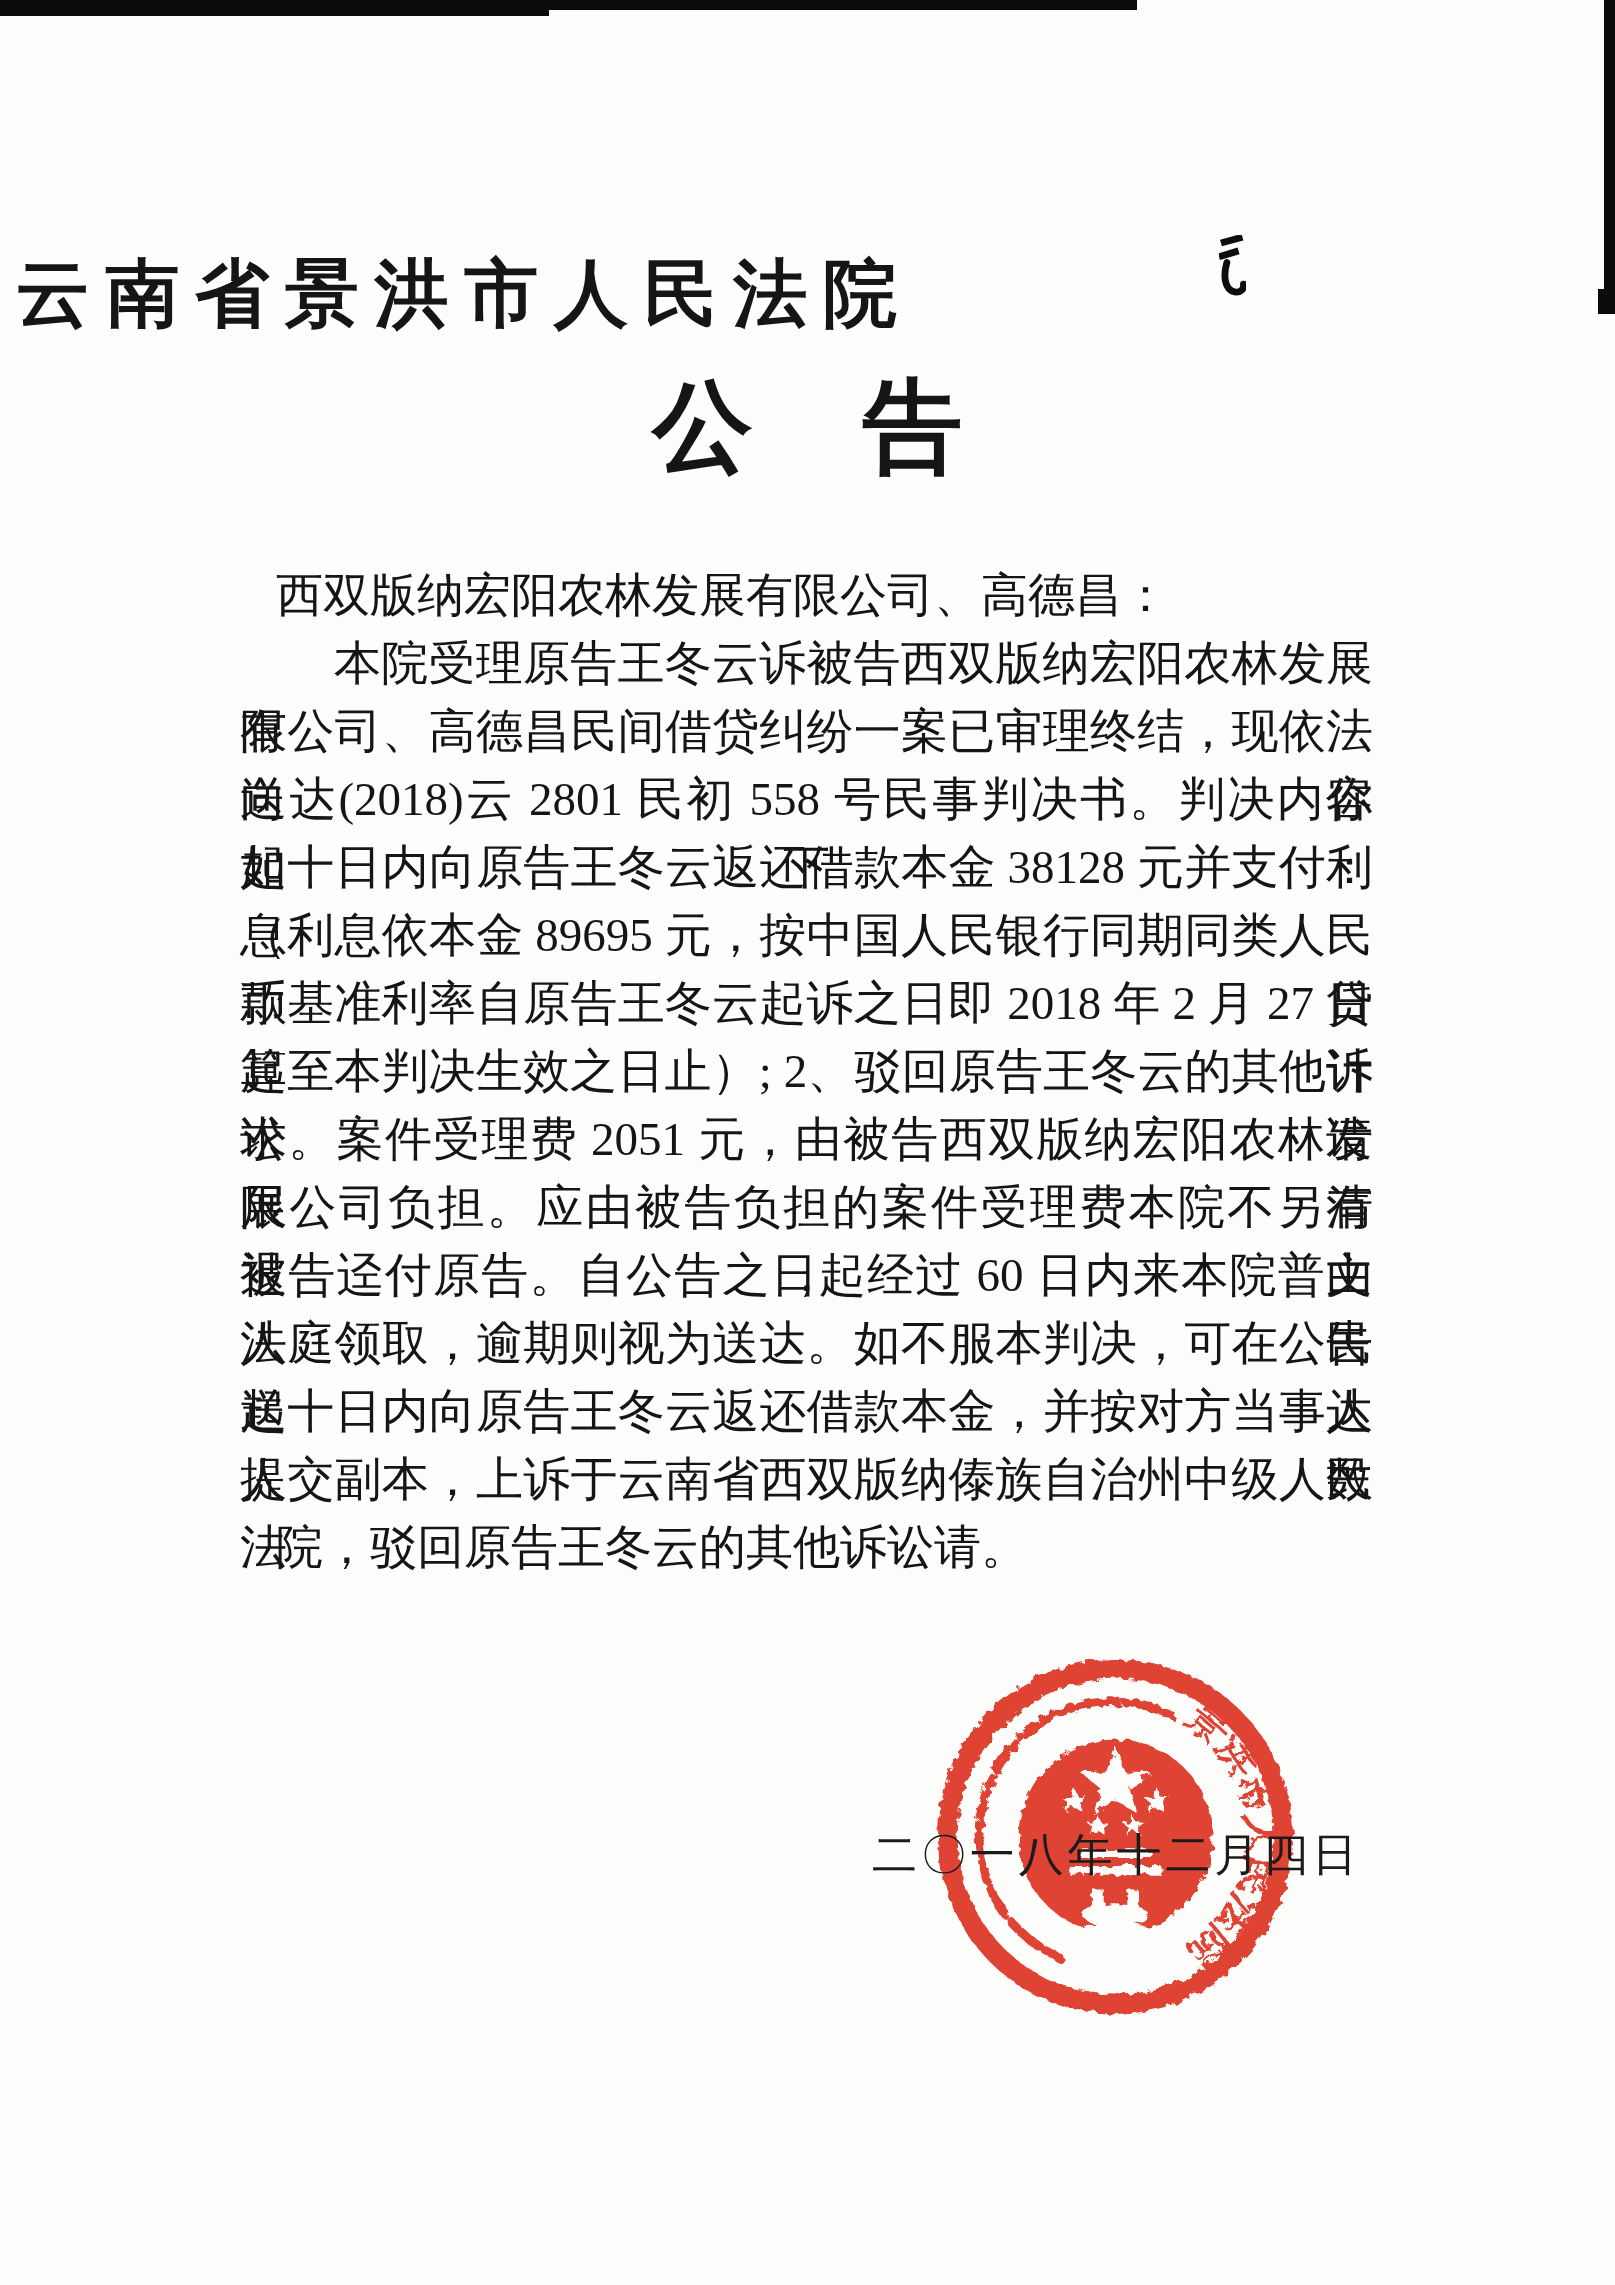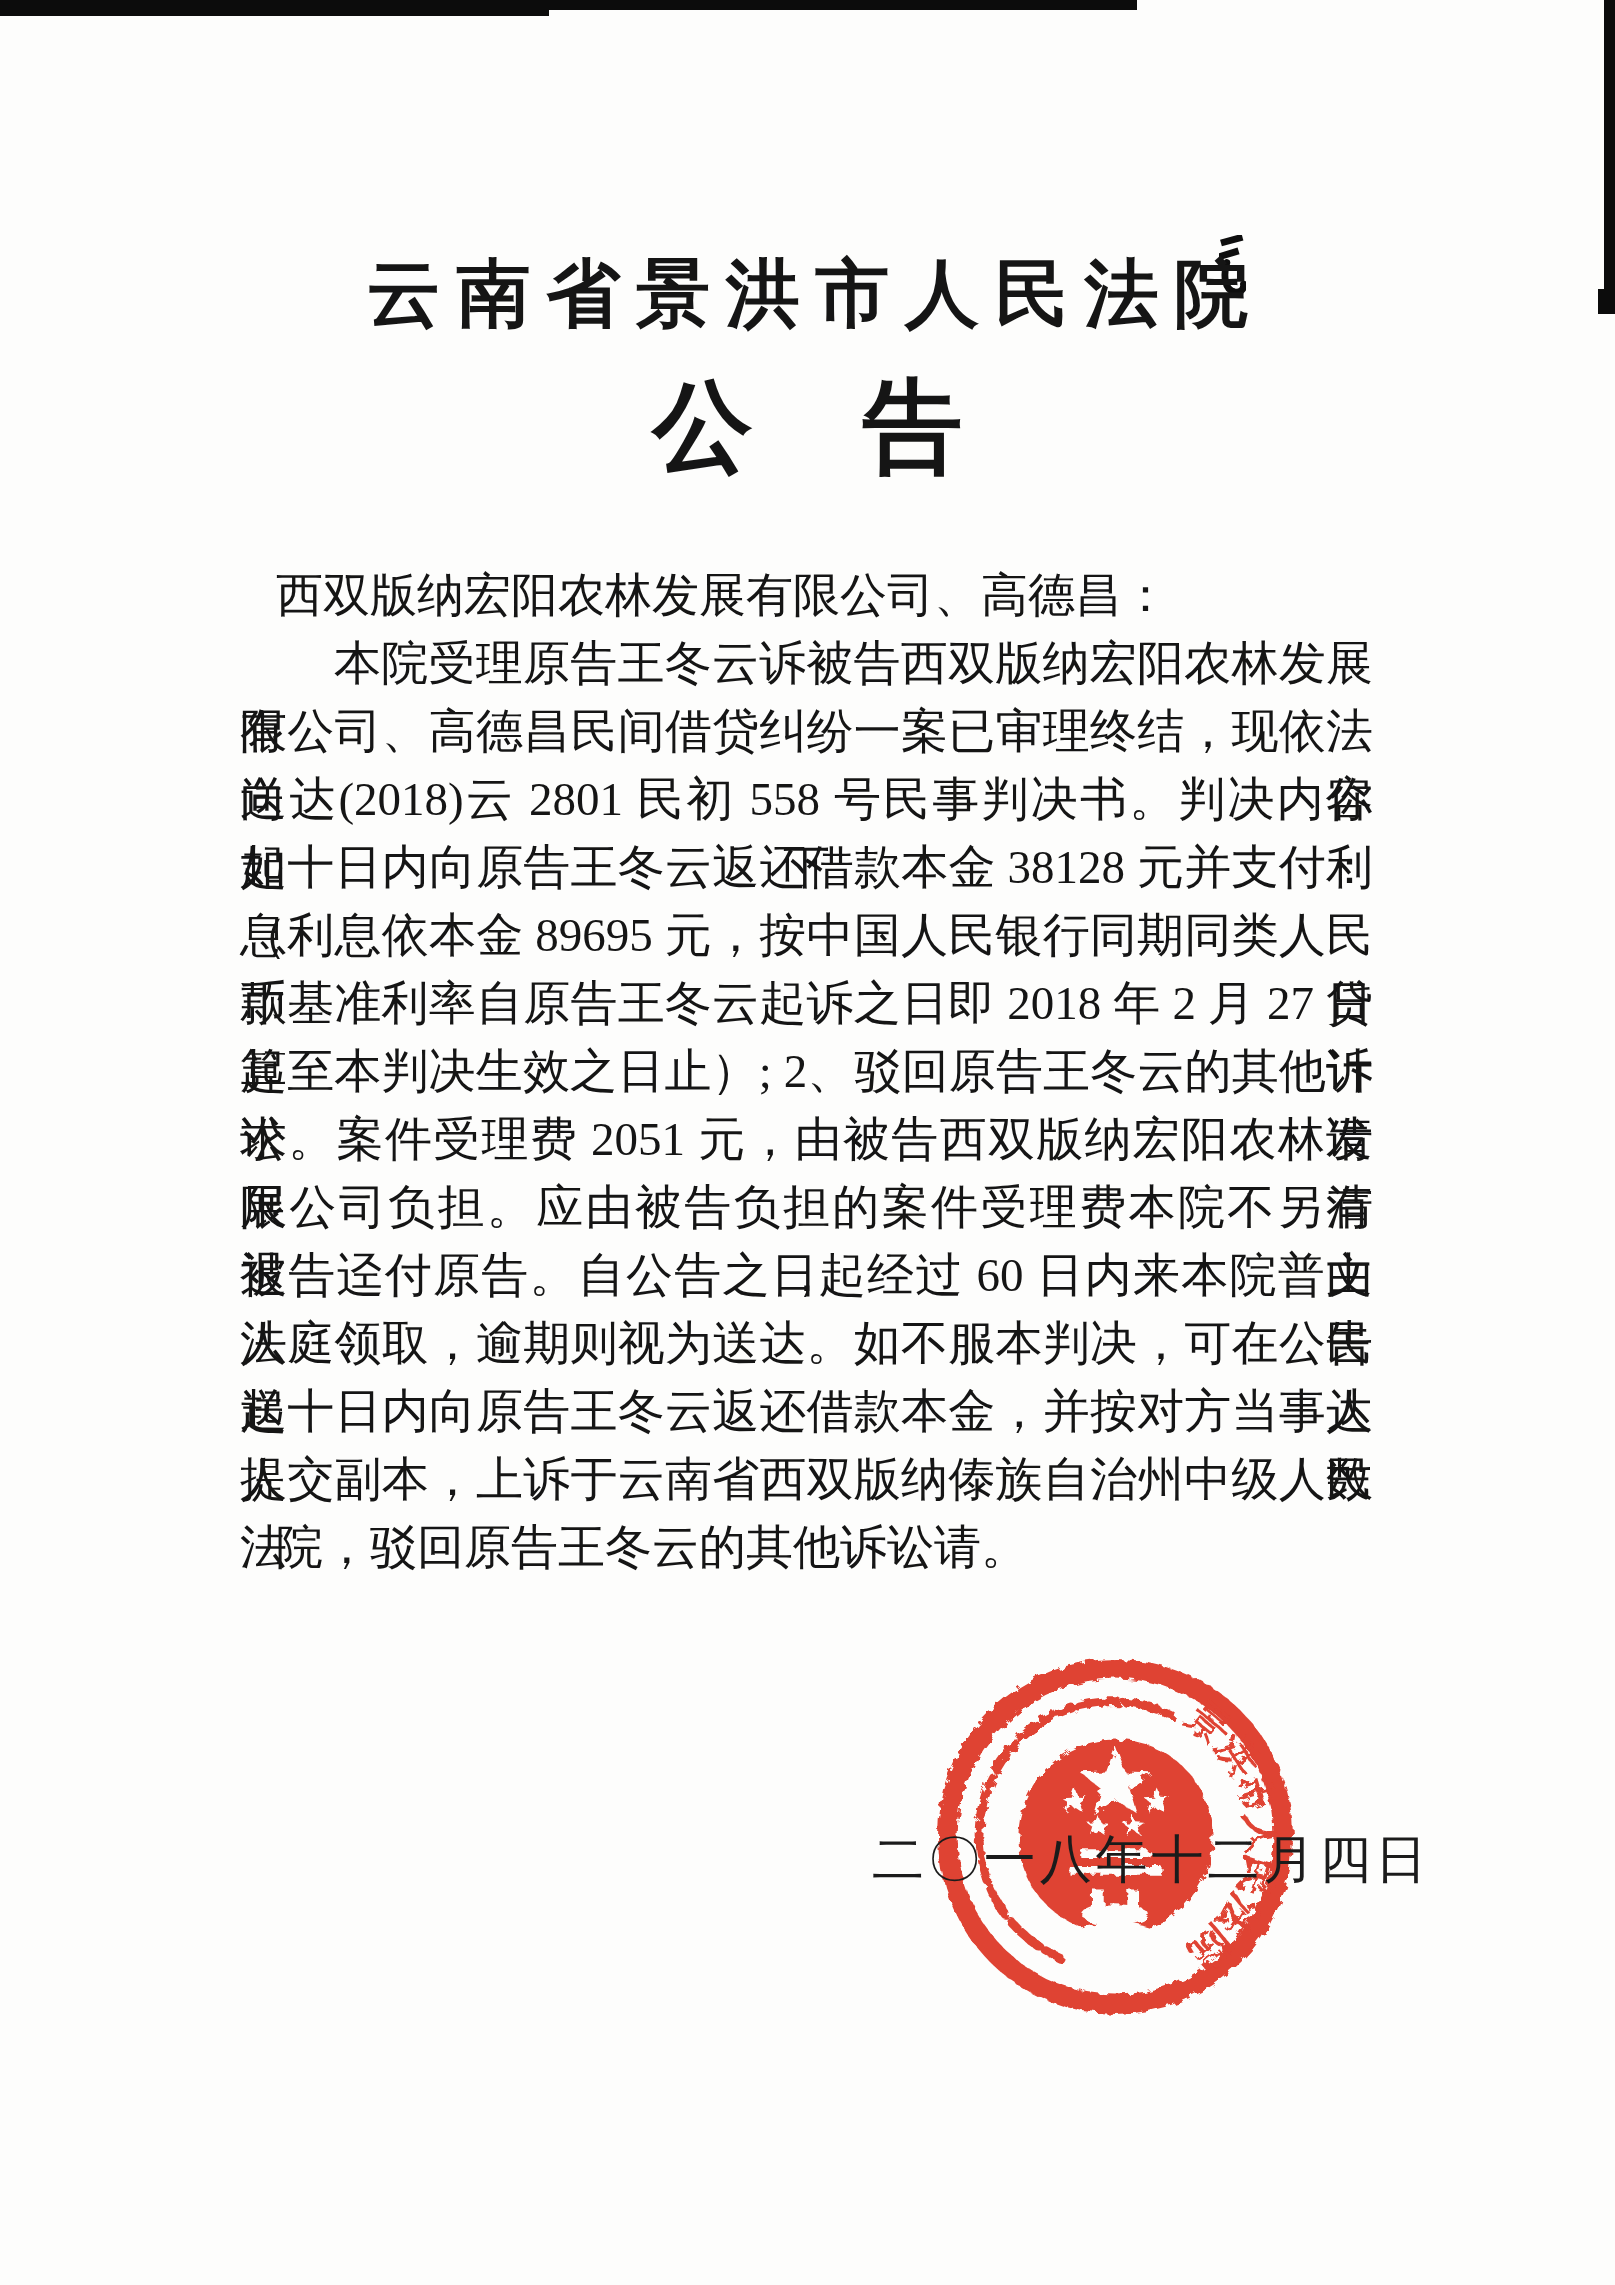--- a/index.html
+++ b/index.html
@@ -13,21 +13,21 @@
   }
   
   .scan-strip-top{position:absolute;left:0;top:0;width:1137px;height:9.8px;background:#0c0c0c;}
   .scan-strip-top-thick{position:absolute;left:0;top:0;width:549px;height:15.7px;background:#0c0c0c;}
   .scan-bar-right{position:absolute;right:0;top:0;width:10.8px;height:312px;background:#0c0c0c;}
   .scan-bar-right-foot{position:absolute;left:1598px;top:289px;width:17.6px;height:24.5px;background:#0c0c0c;}
   .scan-fragment{position:absolute;left:1219px;top:235px;width:27.4px;height:63px;}
   
   .doc-title{
     position:absolute;left:0;top:245px;width:100%;
-    text-align:center;font-size:74px;font-weight:bold;
+    text-align:left;font-size:74px;font-weight:bold;
     letter-spacing:15.7px;padding-left:15.7px;box-sizing:border-box;
     white-space:nowrap;
   }
   .doc-heading{
     position:absolute;left:0;top:361px;width:100%;
     text-align:center;font-size:100px;font-weight:bold;
     letter-spacing:110px;padding-left:110px;box-sizing:border-box;
     white-space:nowrap;
   }
   
@@ -40,21 +40,21 @@
     white-space:normal;
     text-align:justify;
     text-align-last:justify;
     -moz-text-align-last:justify;
   }
   .bline.indent{text-indent:94px;}
   .bline.left{text-align:left;margin-left:36px;}
   
   .doc-date{
     position:absolute;left:872px;top:1825px;
-    font-size:52px;letter-spacing:3.9px;white-space:nowrap;
+    font-size:45px;letter-spacing:3.9px;white-space:nowrap;
     color:#1b1b1b;z-index:5;
   }
   
   .seal{
     position:absolute;left:935px;top:1656px;width:361px;height:361px;
     z-index:3;mix-blend-mode:multiply;opacity:0.96;
   }
 </style>
 </head>
 <body>

